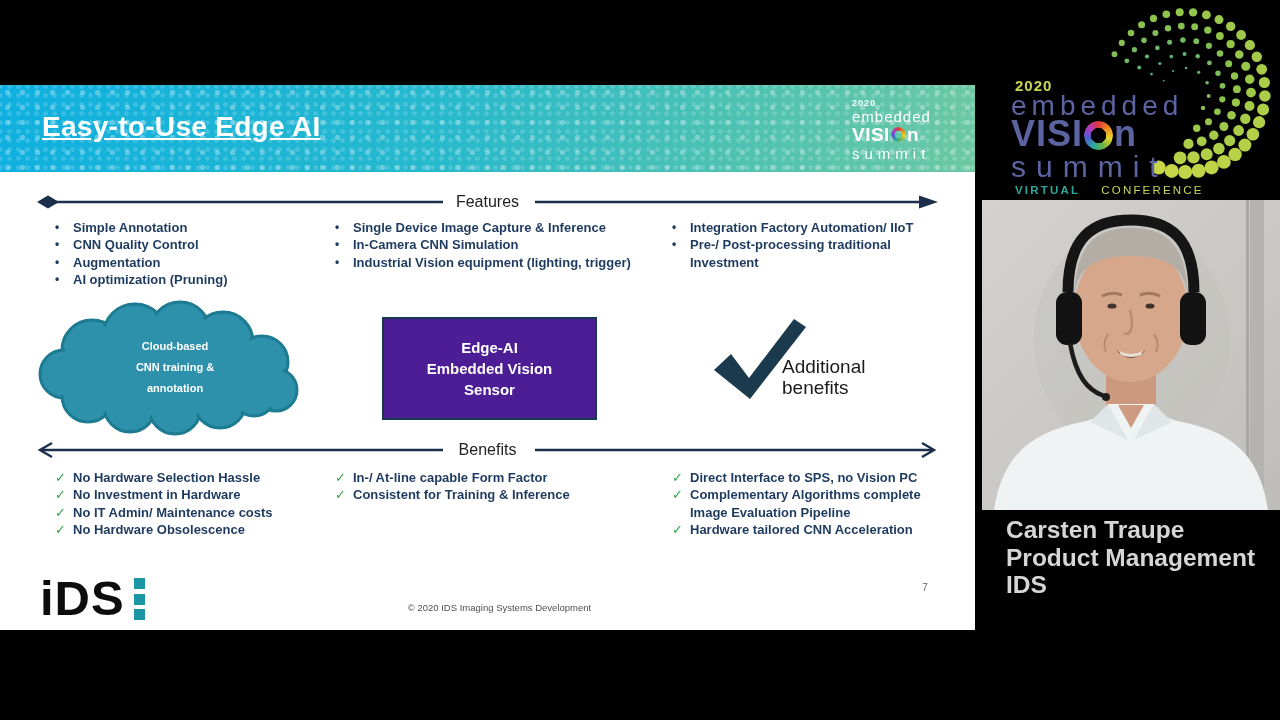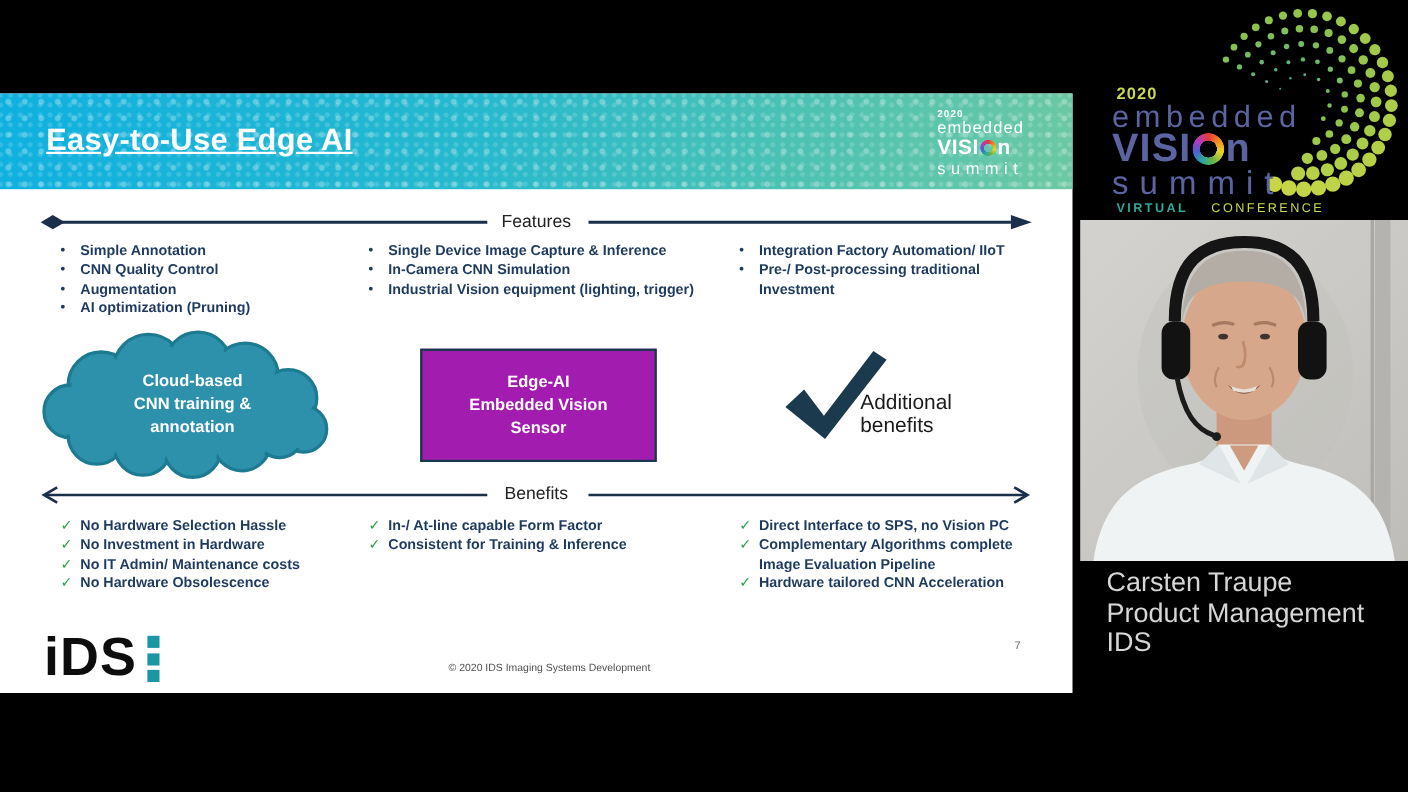--- a/index.html
+++ b/index.html
@@ -45,22 +45,22 @@
   .col2{width:337px;}
   .col3{width:250px;}
   .item{display:flex;font-size:13px;font-weight:bold;color:#1e3a5f;line-height:17.3px;}
   .item .marker{flex:none;width:18px;}
   .item .dot{font-size:12px;color:#1e3a5f;}
   .item .check{color:#2fa34c;font-weight:normal;font-size:13px;}
   .item .txt{flex:1;}
   
   .cloud-wrap{position:absolute;left:30px;top:213px;width:290px;height:142px;}
   .cloud-wrap svg{position:absolute;left:0;top:0;}
-  .cloud-text{position:absolute;left:35px;top:38px;width:220px;text-align:center;color:#fff;font-weight:bold;font-size:15px;line-height:21px;}
-  .edge-box{position:absolute;left:382px;top:232px;width:215px;height:103px;background:#a21caf;border:2px solid #143a4c;box-sizing:border-box;
+  .cloud-text{position:absolute;left:35px;top:38px;width:220px;text-align:center;color:#fff;font-weight:bold;font-size:11px;line-height:21px;}
+  .edge-box{position:absolute;left:382px;top:232px;width:215px;height:103px;background:#4c1d95;border:2px solid #143a4c;box-sizing:border-box;
     display:flex;align-items:center;justify-content:center;text-align:center;color:#fff;font-weight:bold;font-size:15px;line-height:21px;}
   .big-check{position:absolute;left:712px;top:233px;width:95px;height:82px;}
   .additional{position:absolute;left:782px;top:272px;font-size:19px;line-height:20.5px;color:#1b1b1b;font-weight:500;}
   
   .ids{position:absolute;left:40px;top:486px;display:flex;align-items:center;height:54px;}
   .ids-text{font-size:49px;font-weight:bold;color:#0d0d0d;letter-spacing:1px;line-height:50px;}
   .ids-colon{display:flex;flex-direction:column;justify-content:space-between;height:42px;margin-left:9px;margin-top:2px;}
   .ids-sq{width:11px;height:11px;background:#1b96a5;}
   .copyright{position:absolute;left:0;right:0;top:517px;text-align:center;font-size:9.5px;color:#4f4f4f;padding-left:24px;}
   .page-num{position:absolute;left:918px;top:497px;width:14px;text-align:center;font-size:10px;color:#666;}
@@ -72,21 +72,21 @@
   .evs-vision .post{text-transform:lowercase;}
   .evs-vision .o-ring{width:29px;height:29px;margin:2px 1px 0 1px;}
   .evs-summit{position:absolute;left:1011px;top:150px;font-size:30px;color:#5b63a0;letter-spacing:10px;}
   .evs-virtual-row{position:absolute;left:1015px;top:184px;display:flex;gap:21px;font-size:11.5px;letter-spacing:2.2px;}
   .evs-virtual-row .virtual{color:#2fa79b;font-weight:bold;}
   .evs-virtual-row .conference{color:#c9d754;}
   
   .video{position:absolute;left:982px;top:200px;width:298px;height:310px;overflow:hidden;
     background:linear-gradient(135deg,#d3d2cf 0%,#c8c7c3 60%,#bebdb9 100%);}
   .video svg{position:absolute;left:0;top:0;}
-  .caption{position:absolute;left:1006px;top:516px;color:#d6d6d6;font-size:24.5px;line-height:27.5px;}
+  .caption{position:absolute;left:1006px;top:516px;color:#d6d6d6;font-size:24.5px;line-height:27.5px;font-weight:bold;}
 </style>
 </head>
 <body>
 
 <div class="slide">
 
   <div class="slide-header">
     <div class="slide-title">Easy-to-Use Edge AI</div>
     <div class="mini-logo">
       <div class="yr">2020</div>

